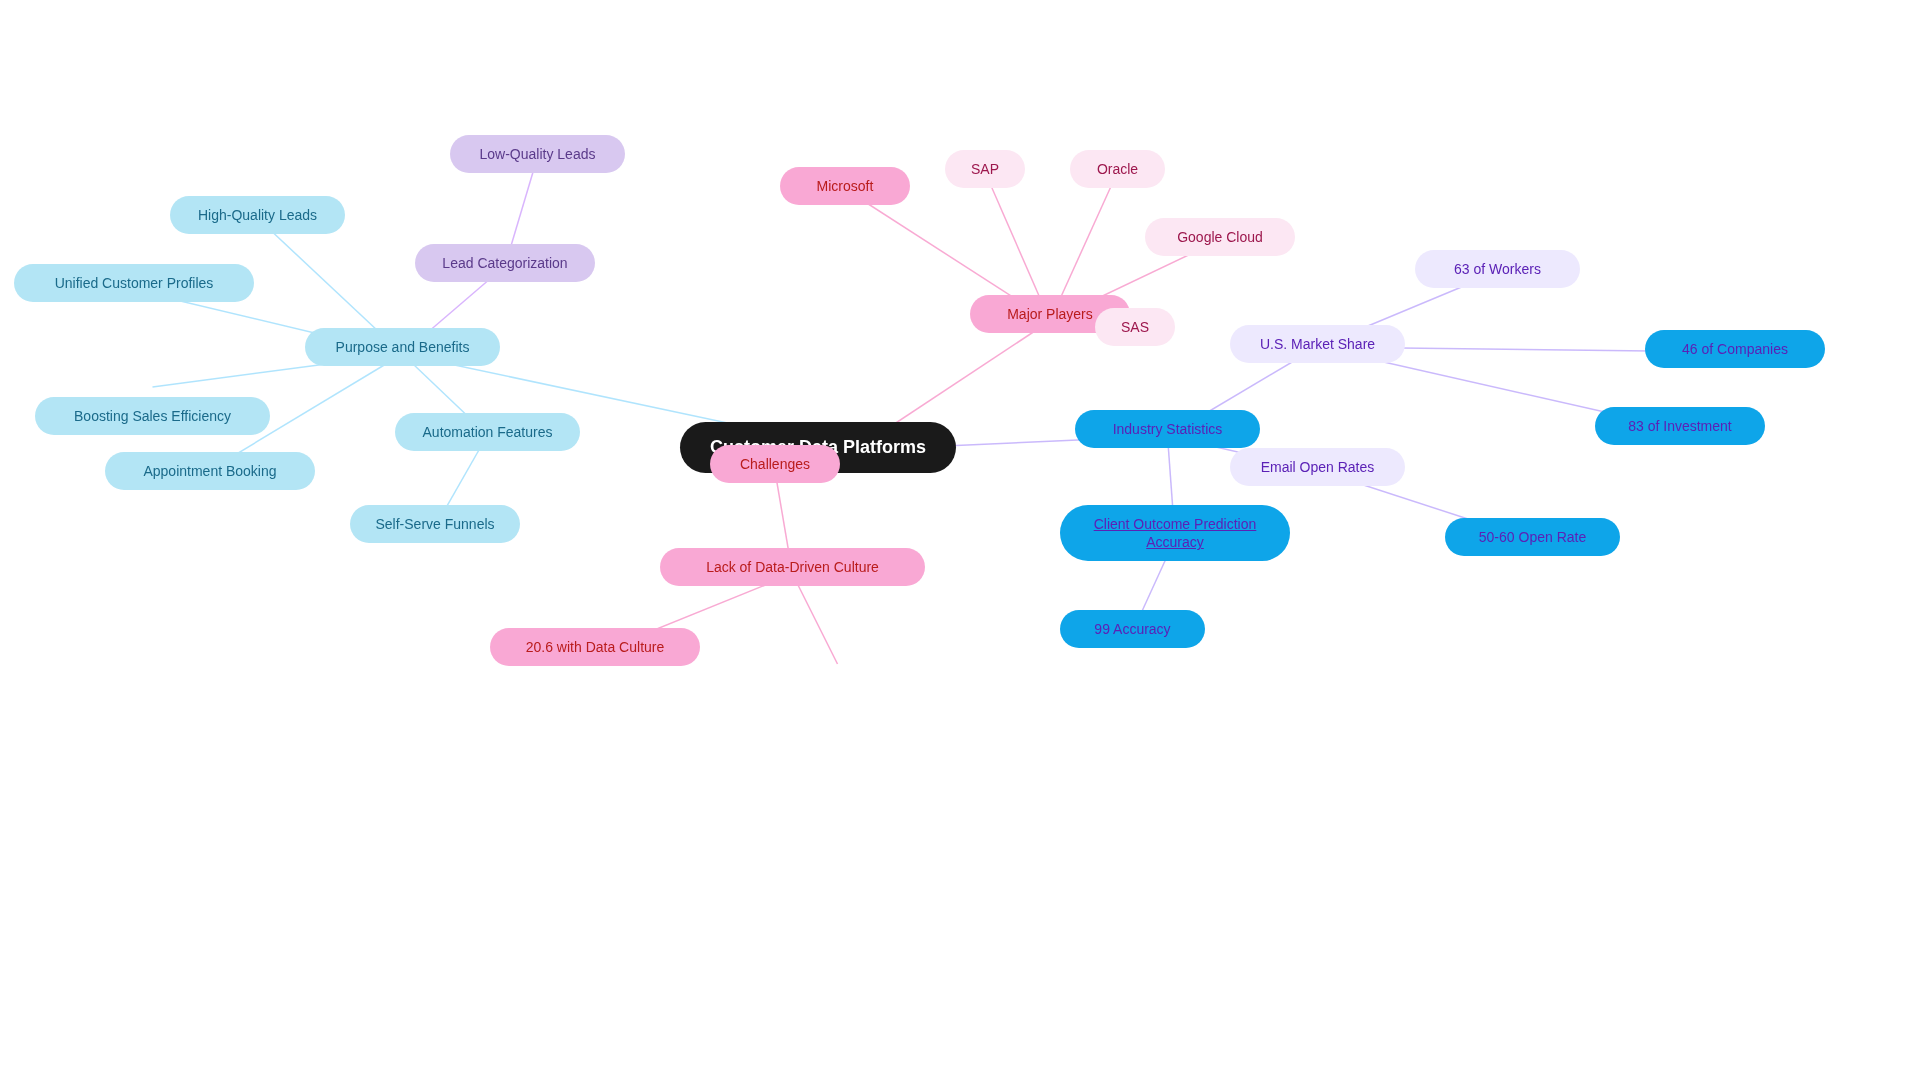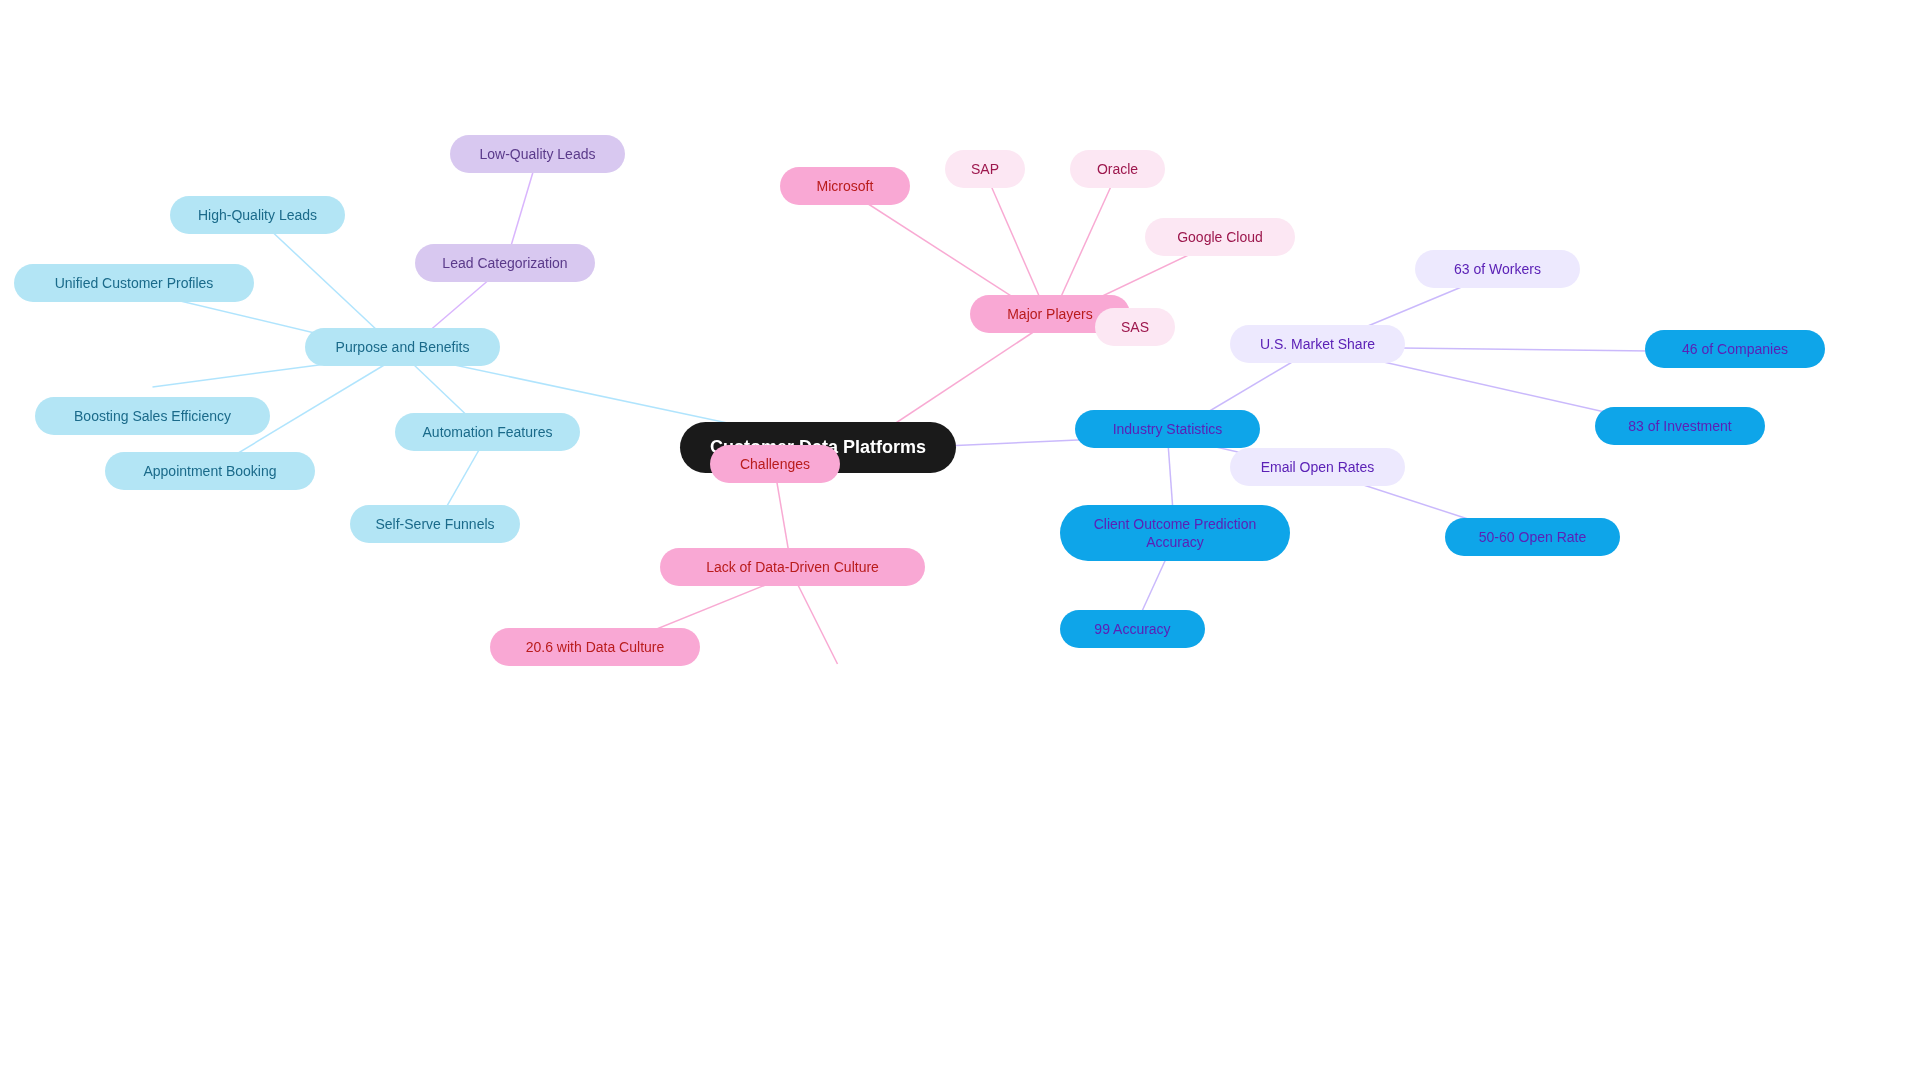--- a/index.html
+++ b/index.html
@@ -130,16 +130,16 @@
     <div class="node node-pink" style="left: 710px; top: 445px; min-width: 130px;">Challenges</div>
     <div class="node node-pink" style="left: 660px; top: 548px; min-width: 265px;">Lack of Data-Driven Culture</div>
     <div class="node node-pink" style="left: 490px; top: 628px; min-width: 210px;">20.6 with Data Culture</div>
     <div class="node node-lavender" style="left: 1075px; top: 410px; min-width: 185px; text-align: center;">Industry Statistics</div>
     <div class="node node-light-purple" style="left: 1230px; top: 325px; min-width: 175px;">U.S. Market Share</div>
     <div class="node node-light-purple" style="left: 1415px; top: 250px; min-width: 165px;">63 of Workers</div>
     <div class="node node-lavender" style="left: 1645px; top: 330px; min-width: 180px;">46 of Companies</div>
     <div class="node node-lavender" style="left: 1595px; top: 407px; min-width: 170px;">83 of Investment</div>
     <div class="node node-light-purple" style="left: 1230px; top: 448px; min-width: 175px;">Email Open Rates</div>
     <div class="node node-lavender" style="left: 1445px; top: 518px; min-width: 175px;">50-60 Open Rate</div>
-    <div class="node node-lavender" style="left: 1060px; top: 505px; white-space: pre-line; text-align: center; width: 230px; min-width: 230px;">Client Outcome Prediction
+    <div class="node node-lavender" style="left: 1060px; top: 505px; white-space: pre-line; text-align: center; width: 230px; min-width: 230px; text-decoration: underline;">Client Outcome Prediction
 Accuracy</div>
     <div class="node node-lavender" style="left: 1060px; top: 610px; min-width: 145px;">99 Accuracy</div>
   </div>
 
 </body></html>

